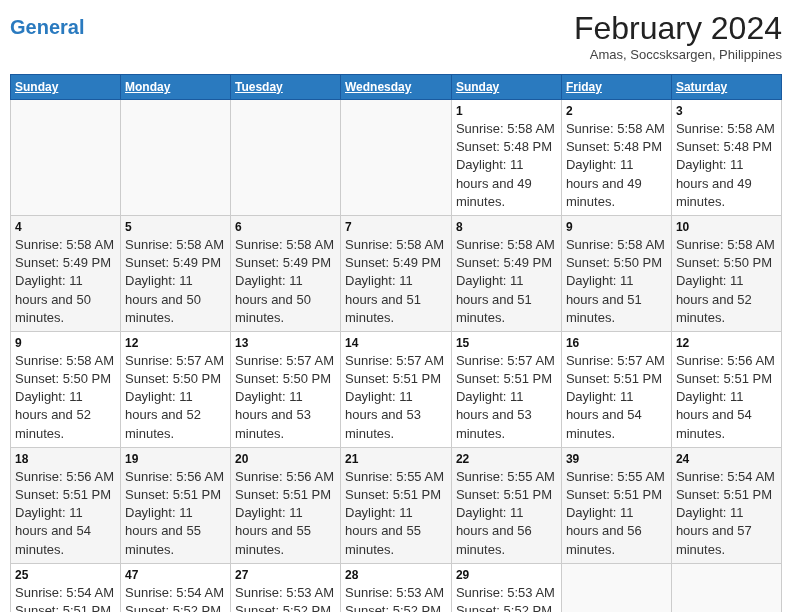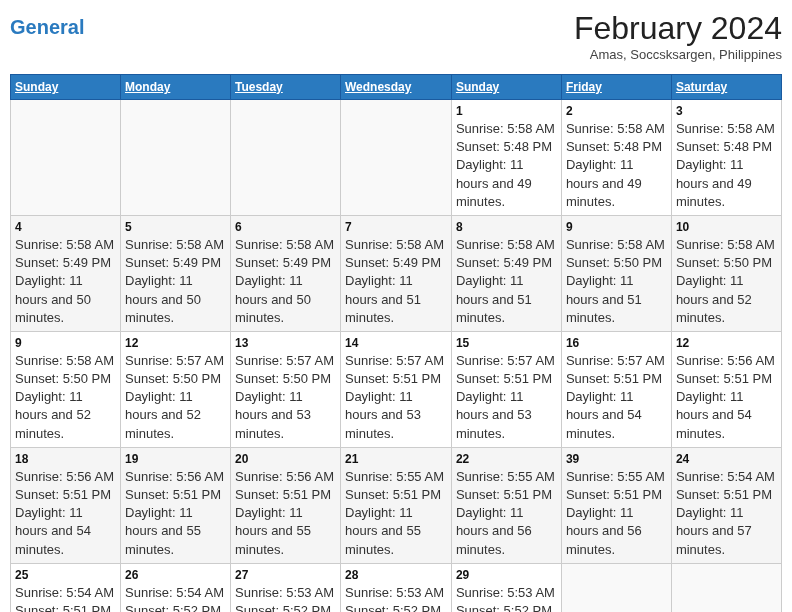--- a/index.html
+++ b/index.html
@@ -275,21 +275,21 @@
         </td>
       </tr>
       <tr>
         <td>
           <div class="day-number">25</div>
           <div class="day-info" style="white-space: pre-line;">Sunrise: 5:54 AM
 Sunset: 5:51 PM
 Daylight: 11 hours and 57 minutes.</div>
         </td>
         <td>
-          <div class="day-number">26</div>
+          <div class="day-number">47</div>
           <div class="day-info" style="white-space: pre-line;">Sunrise: 5:54 AM
 Sunset: 5:52 PM
 Daylight: 11 hours and 57 minutes.</div>
         </td>
         <td>
           <div class="day-number">27</div>
           <div class="day-info" style="white-space: pre-line;">Sunrise: 5:53 AM
 Sunset: 5:52 PM
 Daylight: 11 hours and 58 minutes.</div>
         </td>

